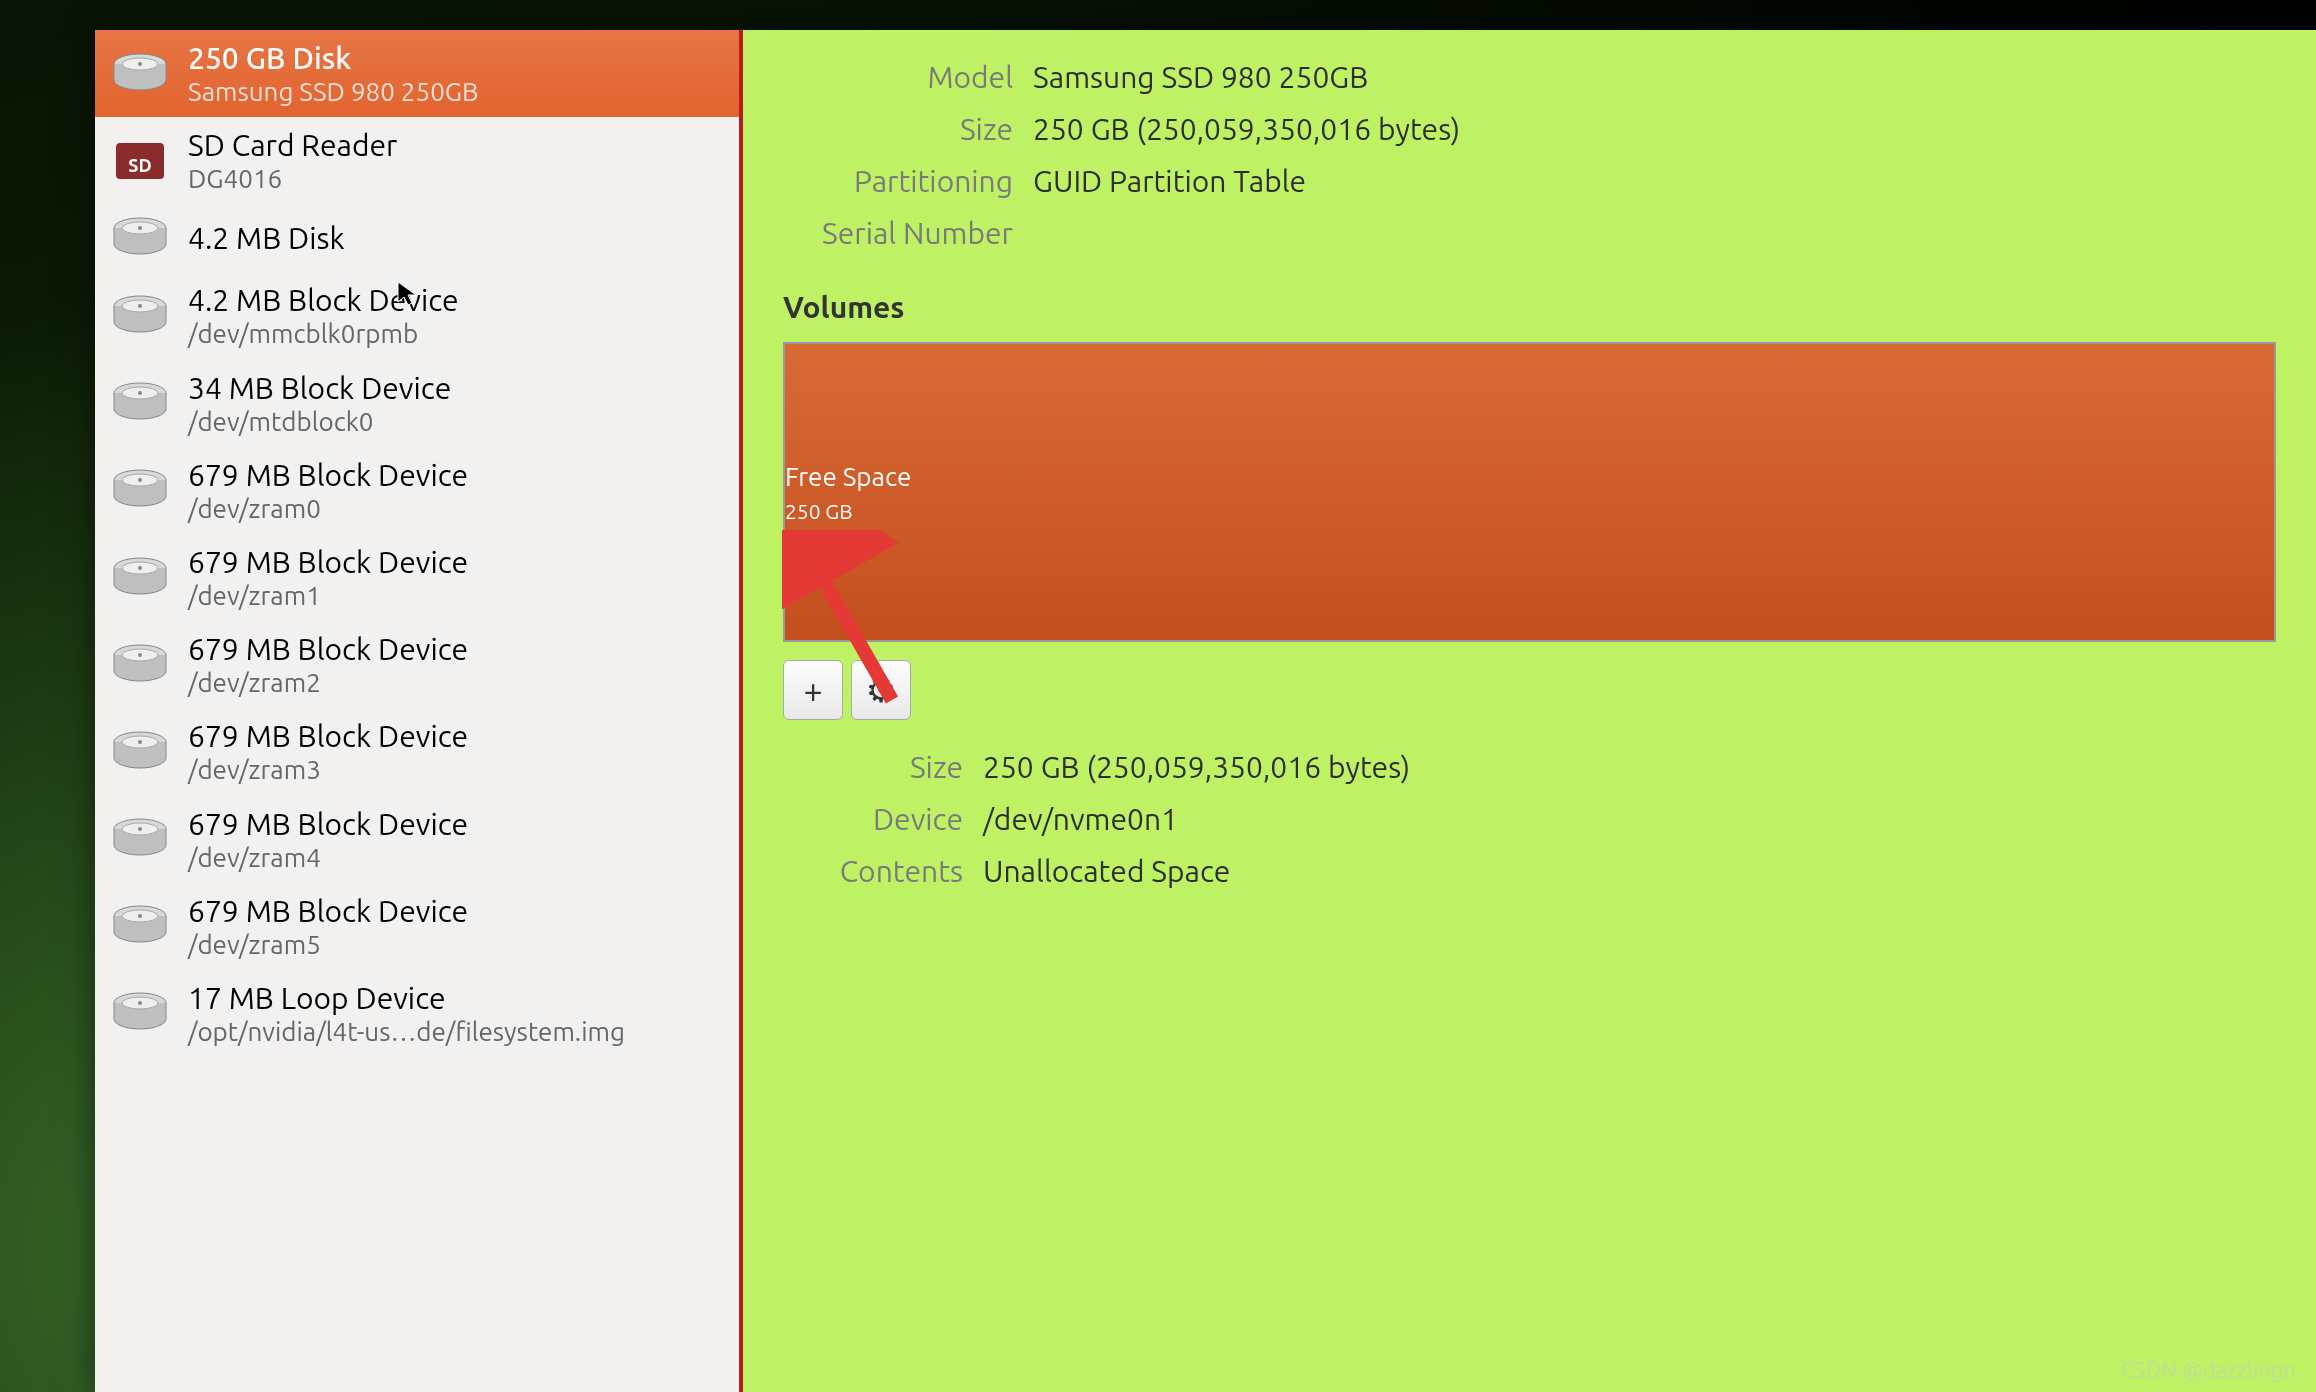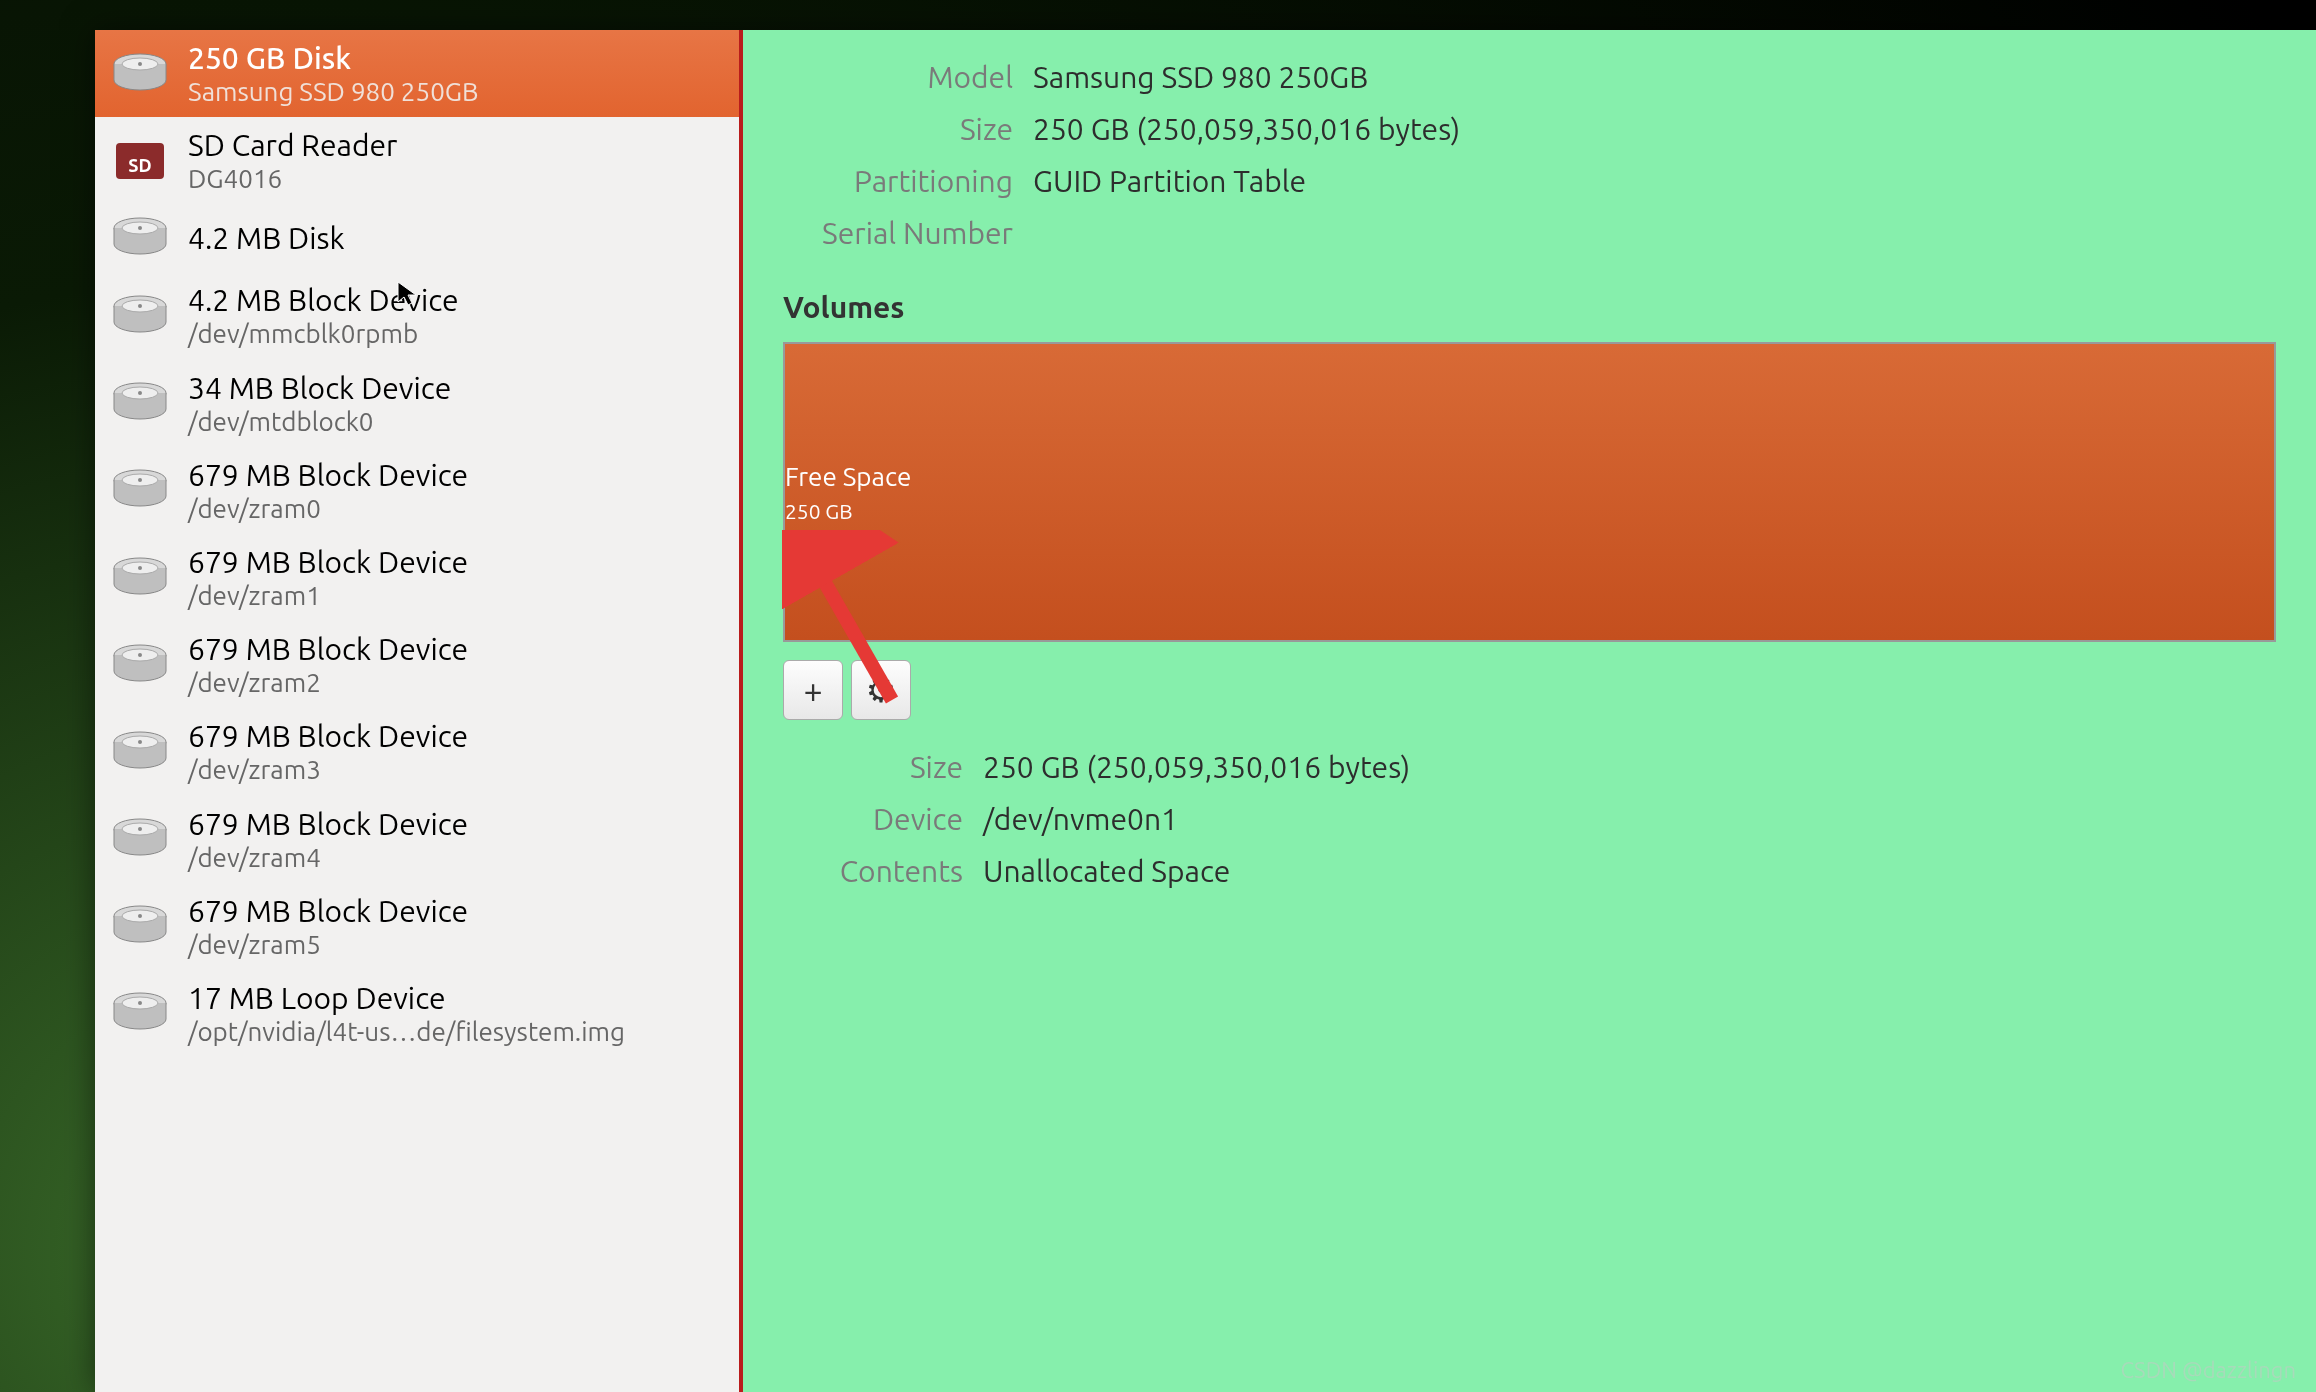--- a/index.html
+++ b/index.html
@@ -61,21 +61,21 @@
   }
   .sidebar-item .labels { display:flex; flex-direction:column; }
   .sidebar-item .title { font-size: 30px; line-height:1.2; color:#000000; }
   .sidebar-item.selected .title { color:#fff; font-weight:500; }
   .sidebar-item .subtitle { font-size: 26px; color:#666; line-height:1.2; }
   .sidebar-item.selected .subtitle { color:#f0e0d8; }
 
   .main {
     flex:1;
     padding: 30px 40px;
-    background:#86efac;
+    background:#bef264;
     overflow:auto;
   }
   .info-grid {
     display:grid;
     grid-template-columns: 230px 1fr;
     column-gap: 20px;
     row-gap: 18px;
     font-size: 30px;
     margin-bottom: 40px;
   }

